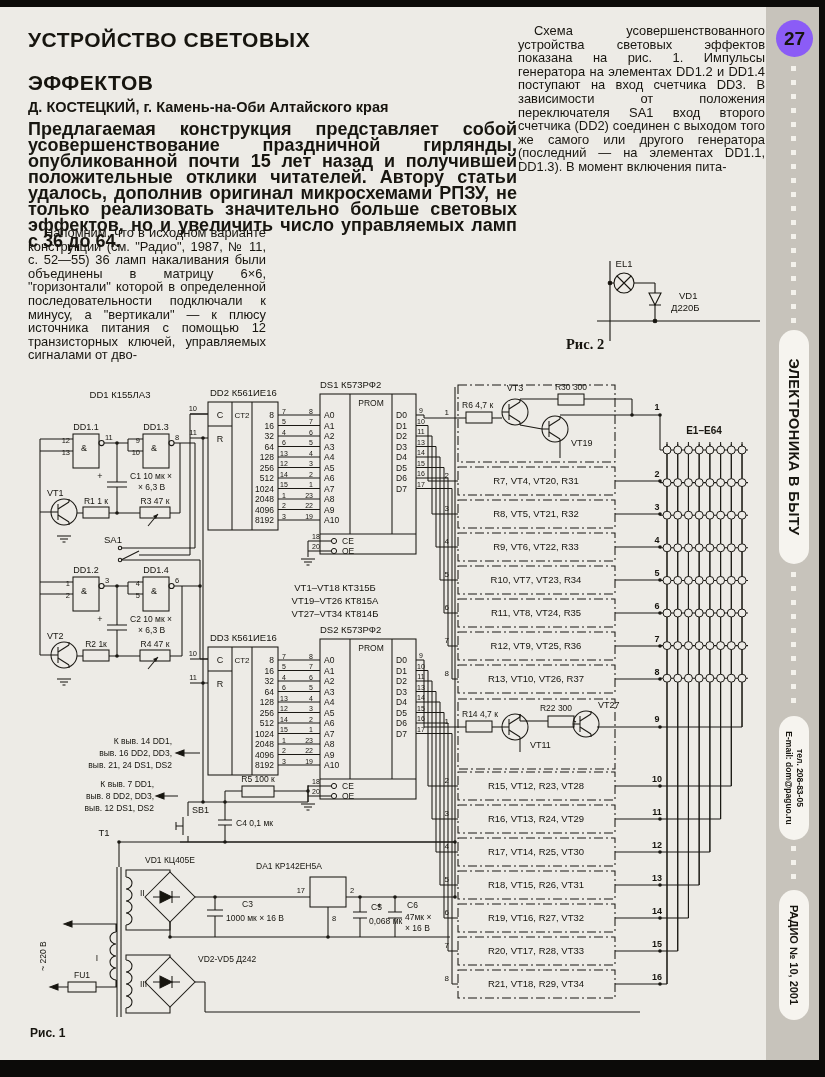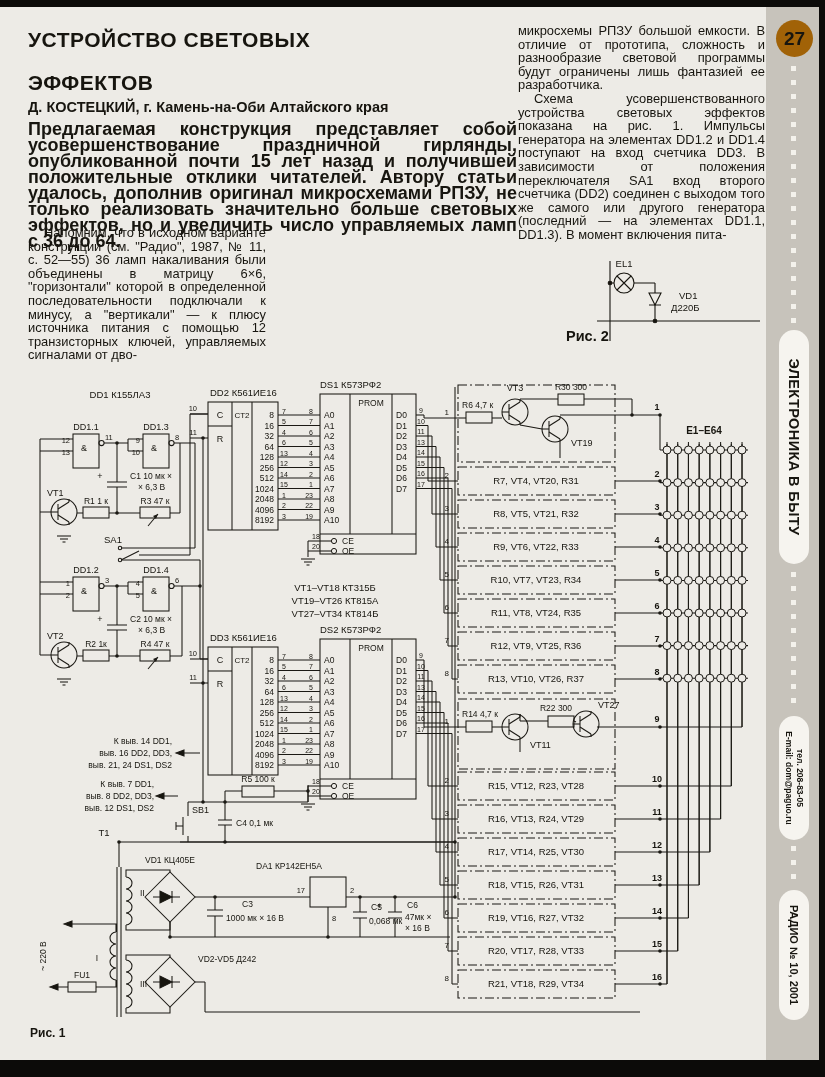--- a/index.html
+++ b/index.html
@@ -5,21 +5,21 @@
   html,body{margin:0;padding:0;}
   body{width:825px;height:1077px;position:relative;background:#edebe6;overflow:hidden;
        font-family:"Liberation Sans",sans-serif;color:#17150f;}
   .bar{position:absolute;background:#0c0b09;}
   #topbar{left:0;top:0;width:825px;height:7px;}
   #bottombar{left:0;top:1060px;width:825px;height:17px;}
   #rightbar{left:819px;top:0;width:6px;height:1077px;}
   
   #sidebar{position:absolute;left:766px;top:7px;width:53px;height:1053px;background:#c7c3bb;}
   .pagenum{position:absolute;left:776px;top:20px;width:37px;height:37px;border-radius:50%;
-           background:#a16207;display:flex;align-items:center;justify-content:center;
+           background:#8b5cf6;display:flex;align-items:center;justify-content:center;
            font-weight:bold;font-size:19px;}
   .dots{position:absolute;left:791px;width:5px;
         background:repeating-linear-gradient(to bottom,#f4f2ec 0 5px,rgba(0,0,0,0) 5px 14px);}
   #dots1{top:66px;height:258px;}
   #dots2{top:572px;height:138px;}
   #dots3{top:846px;height:38px;}
   .capsule{position:absolute;left:779px;width:30px;background:#f6f4ef;border-radius:15px;
            display:flex;align-items:center;justify-content:center;}
   #cap-section{top:330px;height:234px;}
   #cap-email{top:716px;height:124px;}
@@ -35,21 +35,21 @@
           }
   #lead{position:absolute;left:28px;top:121px;width:489px;font-size:18px;font-weight:bold;
         line-height:16px;text-align:justify;}
   .col{position:absolute;font-size:12.9px;line-height:13.6px;text-align:justify;}
   .col p{margin:0;}
   .col p.ind{text-indent:16px;}
   #col1{left:28px;top:226px;width:238px;height:148px;}
   #col2{left:272px;top:226px;width:238px;height:148px;}
   #col3{left:518px;top:24px;width:247px;height:226px;}
   .figcap{position:absolute;font-weight:bold;font-size:14.5px;}
-  #fig2cap{left:566px;top:328px;}
+  #fig2cap{left:566px;top:336px;font-family:Liberation Serif, serif;}
   #fig1cap{left:30px;top:1026px;font-size:12px;}
   svg text{stroke:none;fill:#17150f;font-family:"Liberation Sans",sans-serif;}
   #fig1-svg,#fig2-svg{position:absolute;}
   #fig1-svg{left:20px;top:372px;}
   #fig2-svg{left:595px;top:253px;}
 </style>
 </head>
 <body>
 
 <div id="topbar" class="bar"></div>
@@ -79,21 +79,20 @@
   <div>ЭФФЕКТОВ</div>
 </div>
 <div id="author">Д. КОСТЕЦКИЙ, г. Камень-на-Оби Алтайского края</div>
 <div id="lead">Предлагаемая конструкция представляет собой усовершенствование праздничной гирлянды, опубликованной почти 15 лет назад и получившей положительные отклики читателей. Автору статьи удалось, дополнив оригинал микросхемами РПЗУ, не только реализовать значительно больше световых эффектов, но и увеличить число управляемых ламп с 36 до 64.</div>
 <div id="col1" class="col">
   <p class="ind">Напомним, что в исходном варианте конструкции (см. "Радио", 1987, № 11, с. 52—55) 36 ламп накаливания были объединены в матрицу 6×6, "горизонтали" которой в определенной последовательности подключали к минусу, а "вертикали" — к плюсу источника питания с помощью 12 транзисторных ключей, управляемых сигналами от дво-</p>
 </div>
 <div id="col2" class="col">
 </div>
 <div id="col3" class="col">
-  <p>микросхемы РПЗУ большой емкости. В отличие от прототипа, сложность и разнообразие световой программы будут ограничены лишь фантазией ее разработчика.</p>
   <p class="ind">Схема усовершенствованного устройства световых эффектов показана на рис. 1. Импульсы генератора на элементах DD1.2 и DD1.4 поступают на вход счетчика DD3. В зависимости от положения переключателя SA1 вход второго счетчика (DD2) соединен с выходом того же самого или другого генератора (последний — на элементах DD1.1, DD1.3). В момент включения пита-</p>
 </div>
 
 <svg id="fig2-svg" width="172" height="92" viewBox="0 0 172 92">
   <g stroke="#17150f" stroke-width="1.1" fill="none">
     <path d="M15,8 V88 M15,30 H19 M39,30 H60 M60,30 V40 M60,52 V68 M2,68 H165"></path>
     <circle cx="29" cy="30" r="10"></circle>
     <path d="M22,23 L36,37 M22,37 L36,23"></path>
     <path d="M54,40 H66 L60,52 Z M54,52 H66"></path>
     <circle cx="15" cy="30" r="1.8" fill="#17150f"></circle>

